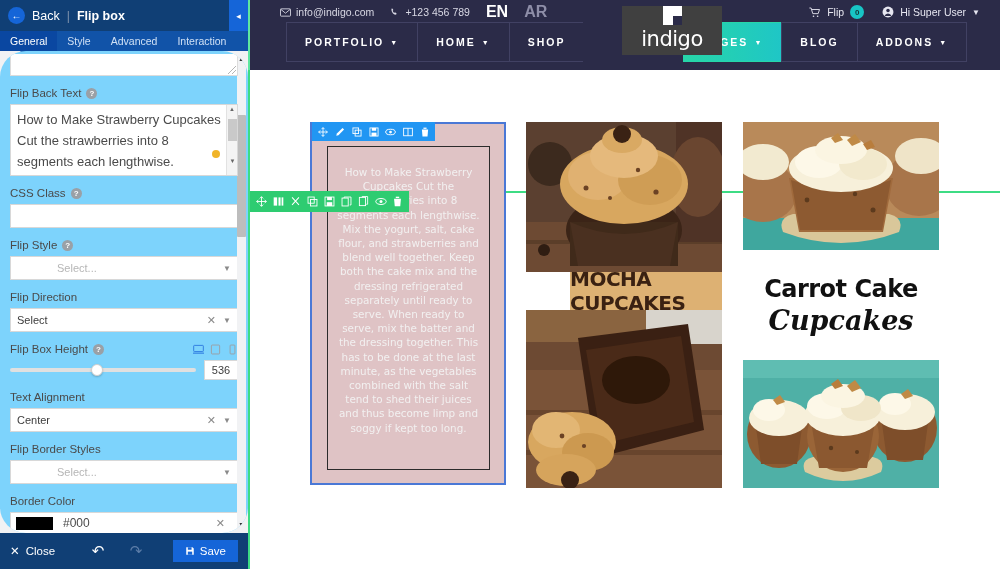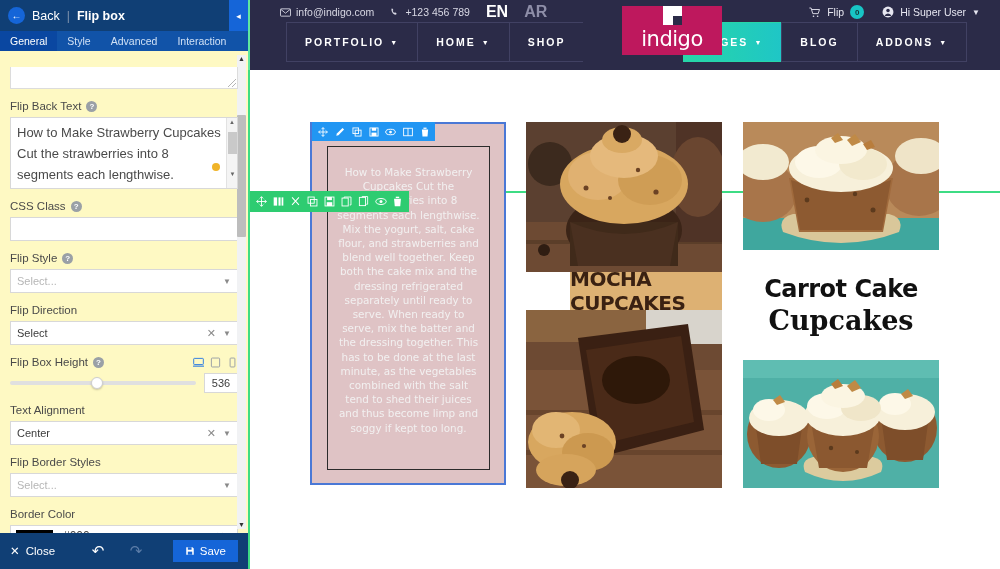--- a/index.html
+++ b/index.html
@@ -49,21 +49,21 @@
   }
   .tab.active { background: #0a47a1; color: #ffffff; }
   .tab.active::after {
     content: ""; position: absolute; bottom: -5px; left: 20px;
     border-left: 5px solid transparent; border-right: 5px solid transparent;
     border-top: 5px solid #0a47a1;
   }
 
   .panel-body {
     flex: 1; overflow: hidden; position: relative;
-    padding: 16px 10px; background: #fef9c3;
+    padding: 3px 10px; background: #7dd3fc; border-radius: 26px;
   }
   .scroll-track {
     position: absolute; right: 2px; top: 4px; width: 9px; bottom: 4px;
     background: #f1f2f4;
   }
   .scroll-arrow { color: #333; font-size: 7px; text-align: center; line-height: 8px; }
   .scroll-thumb {
     position: absolute; left: 0; top: 60px; width: 9px; height: 122px;
     background: #bdbdbd; border-radius: 1px;
   }
@@ -114,21 +114,21 @@
     width: 100%; height: 24px; background: #fff;
     border: 1px solid #d8d8d8; font-size: 11px; color: #3c3c3c;
     display: flex; align-items: center; padding: 0 6px;
   }
   .select-box {
     width: 100%; height: 24px; background: #fff; border: 1px solid #d8d8d8;
     display: flex; align-items: center; padding: 0 6px;
     font-size: 11px; color: #3c3c3c; cursor: pointer;
   }
   .select-box .val { flex: 1; }
-  .select-box .placeholder { flex: 1; color: #b6b6b6; }
+  .select-box .placeholder { flex: 1; color: #b6b6b6; margin-left: 40px; }
   .sel-clear { color: #8a8a8a; font-size: 11px; margin-right: 7px; cursor: pointer; }
   .sel-caret { color: #8a8a8a; font-size: 8px; }
 
   .field-label-row {
     display: flex; align-items: center; justify-content: space-between;
     margin-bottom: 5px;
   }
   .dev-icons { display: flex; gap: 6px; align-items: center; }
   .dev-ic { width: 11px; height: 11px; cursor: pointer; }
 
@@ -215,21 +215,21 @@
   }
   .nav-item:last-child { border-right: 1px solid #414163; }
   .nav-item.active {
     background: linear-gradient(90deg, #27d6a8, #1fc6c6);
     border-color: #27d6a8;
   }
   .brand {
     position: absolute; left: 372px; top: 6px; width: 100px;
     display: flex; flex-direction: column; align-items: center;
     color: #fff; z-index: 3;
-    background: #be185d; padding-bottom: 4px;
+    background: #404040; padding-bottom: 4px;
   }
   .brand-mark {
     width: 19px; height: 19px; background: #fff; position: relative;
   }
   .brand-mark::after {
     content: ""; position: absolute; right: 0; bottom: 0;
     width: 9px; height: 9px; background: #2b2b48;
   }
   .brand-name {
     font-size: 21px; letter-spacing: -0.5px; margin-top: 2px;
@@ -294,21 +294,21 @@
   .carrot-band {
     top: 128px; height: 110px; background: #fff;
     display: flex; flex-direction: column; align-items: center; justify-content: center;
   }
   .carrot-t1 {
     font-size: 24px; font-weight: bold; color: #111;
     font-family: "DejaVu Sans", sans-serif; letter-spacing: -0.5px;
   }
   .carrot-t2 {
     font-size: 27px; color: #111; font-family: "DejaVu Serif", serif;
-    font-weight: bold; margin-top: 2px;
+    font-style: italic; font-weight: bold; margin-top: 2px;
   }
   .carrot-bot { top: 238px; height: 128px; background: #5fb3ae; }
 
   svg { display: block; }
 </style>
 </head>
 <body>
 
 <div class="app">
 

